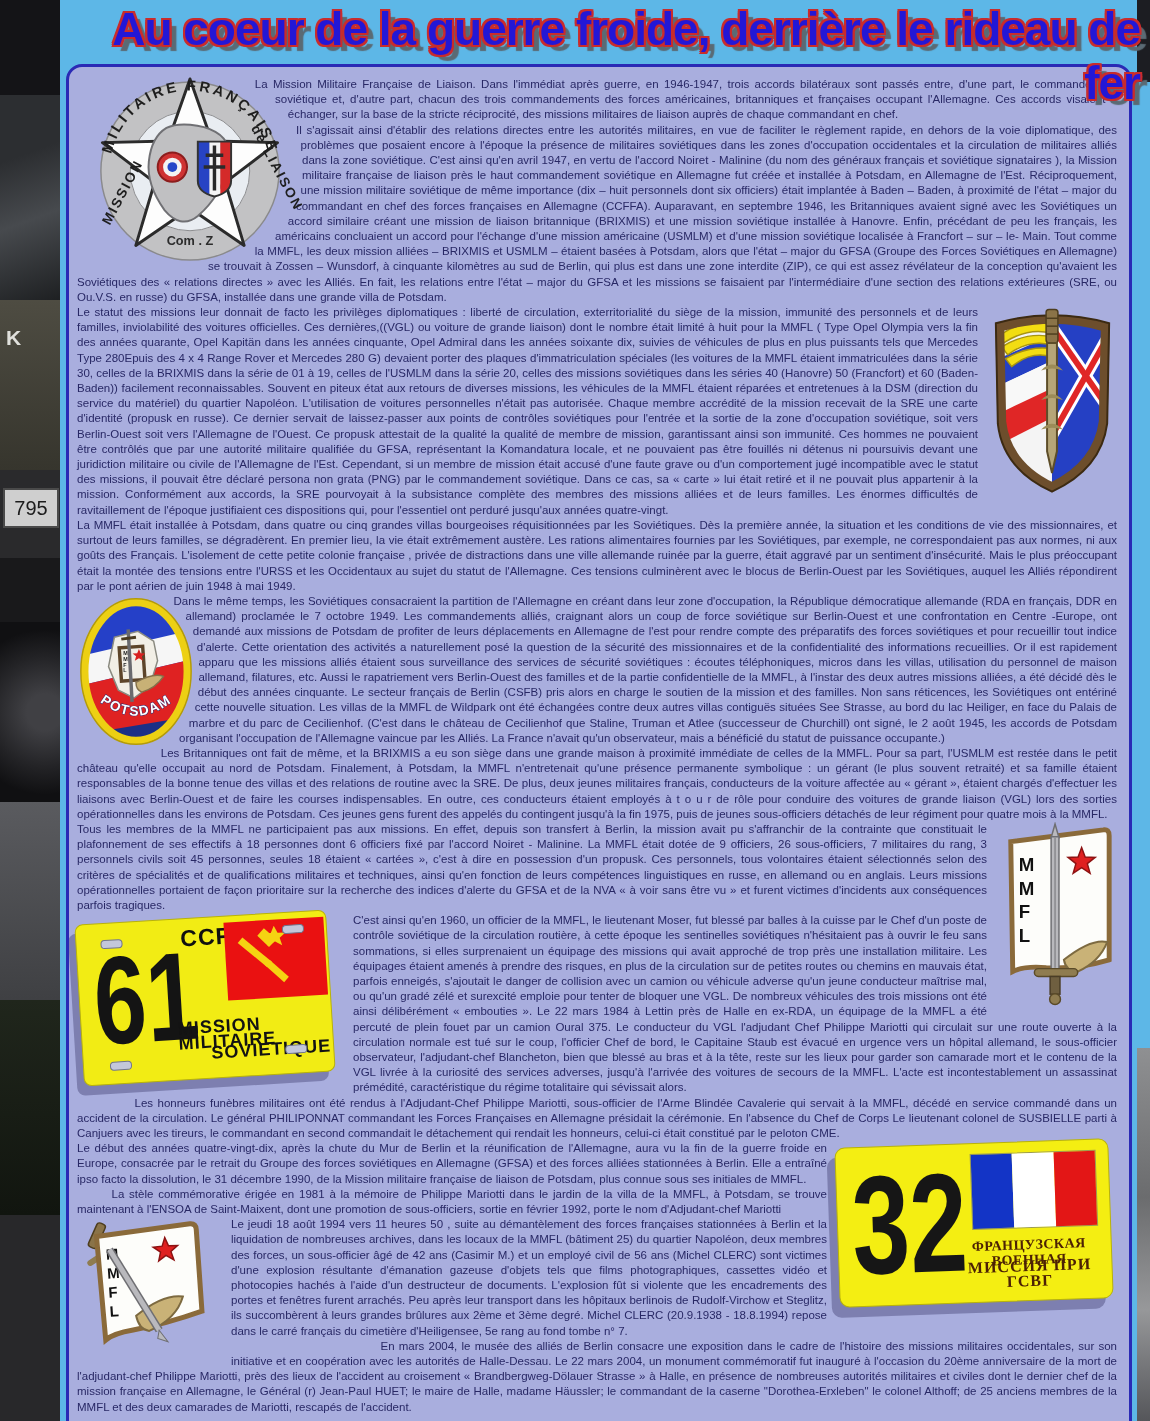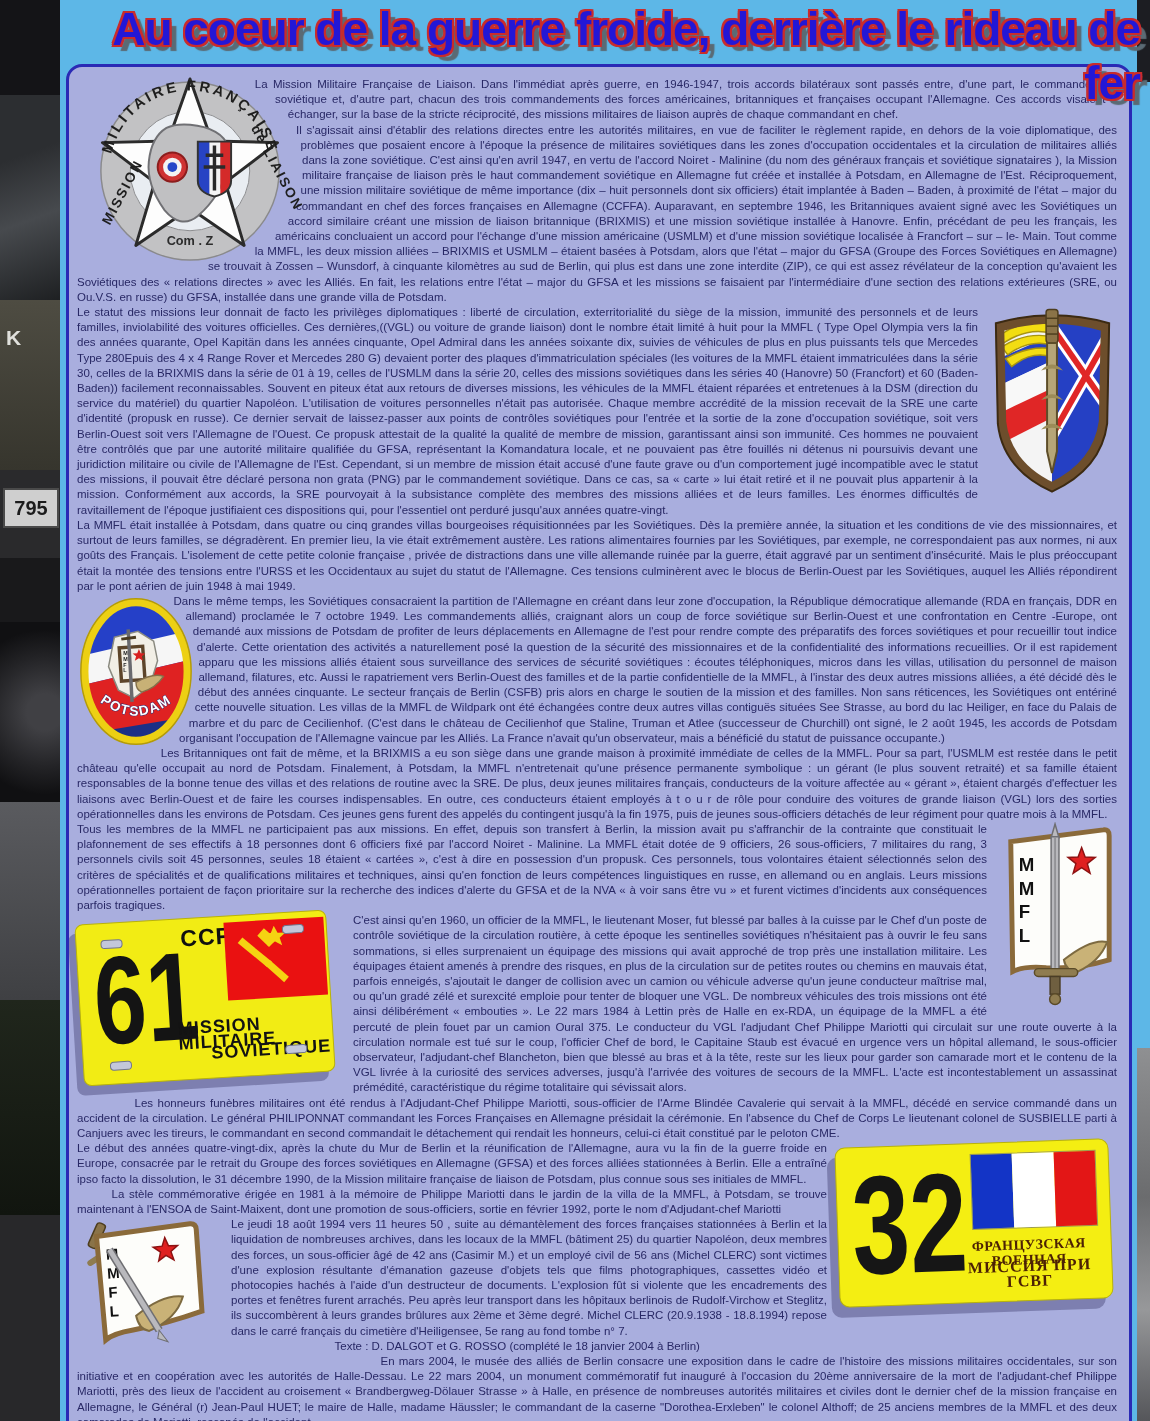--- a/index.html
+++ b/index.html
@@ -10,21 +10,21 @@
   }
   
   .strip-left{position:absolute;left:0;top:0;width:60px;height:1421px;background:#1a1a1c;z-index:0}
   .ph{position:absolute;left:0;width:60px;overflow:hidden}
   .ph1{top:0;height:95px;background:#141417}
   .ph2{top:95px;height:205px;background:linear-gradient(160deg,#2c2e31 30%,#474a4e 60%,#1e2022)}
   .ph3{top:300px;height:170px;background:linear-gradient(#4e4c42,#36352d)}
   .ph3 .kmark{position:absolute;left:6px;top:26px;color:#e0e0dc;font-size:21px;font-weight:bold}
   .ph4{top:470px;height:88px;background:#2a2a2c}
   .plate795{position:absolute;left:3px;top:18px;width:52px;height:36px;background:#cfcfcf;border:2px solid #4a4a4a;
-    display:flex;align-items:center;justify-content:center;font-size:20px;font-weight:bold;color:#1c1c1c}
+    display:flex;align-items:center;justify-content:center;font-size:20px;font-weight:normal;color:#1c1c1c}
   .ph5{top:558px;height:64px;background:#19191b}
   .ph6{top:622px;height:180px;background:radial-gradient(circle at 75% 50%,#404044 18%,#232326 55%,#101012 82%)}
   .ph7{top:802px;height:198px;background:linear-gradient(#5a5b5f,#3f4043)}
   .ph8{top:1000px;height:215px;background:linear-gradient(#20261c,#11150f)}
   .ph9{top:1215px;height:206px;background:#28282a}
   .strip-right-top{position:absolute;right:0;top:0;width:13px;height:82px;background:#1c1d22}
   .strip-right-bottom{position:absolute;right:0;top:1048px;width:13px;height:373px;
     background:linear-gradient(#8f9092,#6b6c6e 40%,#97989a 70%,#55565a)}
   
   .title{
@@ -317,17 +317,16 @@
         <polygon points="92,20 95.2,28.3 104.2,28.7 97.2,34.2 99.6,42.8 92,37.8 84.4,42.8 86.8,34.2 79.8,28.7 88.8,28.3" fill="#df2020" stroke="#8d1212" stroke-width="1.5"></polygon>
         <g>
           <line x1="36" y1="28" x2="80" y2="112" stroke="#6e6e72" stroke-width="8"></line>
           <line x1="36" y1="28" x2="80" y2="112" stroke="#b9b9bd" stroke-width="5"></line>
           <polygon points="80,112 88,124 78,120" fill="#b9b9bd" stroke="#6e6e72" stroke-width="1"></polygon>
         </g>
       </svg>
     </figure>
 
     <p>Le jeudi 18 août 1994 vers 11 heures 50 , suite au démantèlement des forces françaises stationnées à Berlin et la liquidation de nombreuses archives, dans les locaux de la MMFL (bâtiment 25) du quartier Napoléon, deux membres des forces, un sous-officier âgé de 42 ans (Casimir M.) et un employé civil de 56 ans (Michel CLERC) sont victimes d'une explosion résultante d'émanation gazeuse d'objets tels que films photographiques, cassettes vidéo et photocopies hachés à l'aide d'un destructeur de documents. L'explosion fût si violente que les encadrements des portes et fenêtres furent arrachés. Peu après leur transport dans les hôpitaux berlinois de Rudolf-Virchow et Steglitz, ils succombèrent à leurs grandes brûlures aux 2ème et 3ème degré. Michel CLERC (20.9.1938 - 18.8.1994) repose dans le carré français du cimetière d'Heiligensee, 5e rang au fond tombe n° 7.</p>
-    <p class="ind9">Texte : D. DALGOT et G. ROSSO  (complété le 18 janvier 2004 à Berlin)</p>
     <p class="ind13">En mars 2004, le musée des alliés de Berlin consacre une exposition dans le cadre de l'histoire des missions militaires occidentales, sur son initiative et en coopération avec les autorités de Halle-Dessau. Le 22 mars 2004, un monument commémoratif fut inauguré à l'occasion du 20ème anniversaire de la mort de l'adjudant-chef Philippe Mariotti, près des lieux de l'accident au croisement « Brandbergweg-Dölauer Strasse » à Halle, en présence de nombreuses autorités militaires et civiles dont le dernier chef de la mission française en Allemagne, le Général (r) Jean-Paul HUET; le maire de Halle, madame Häussler; le commandant de la caserne "Dorothea-Erxleben" le colonel Althoff; de 25 anciens membres de la MMFL et des deux camarades de Mariotti, rescapés de l'accident.</p>
 
   </div>
 </div>
 
 </body></html>

